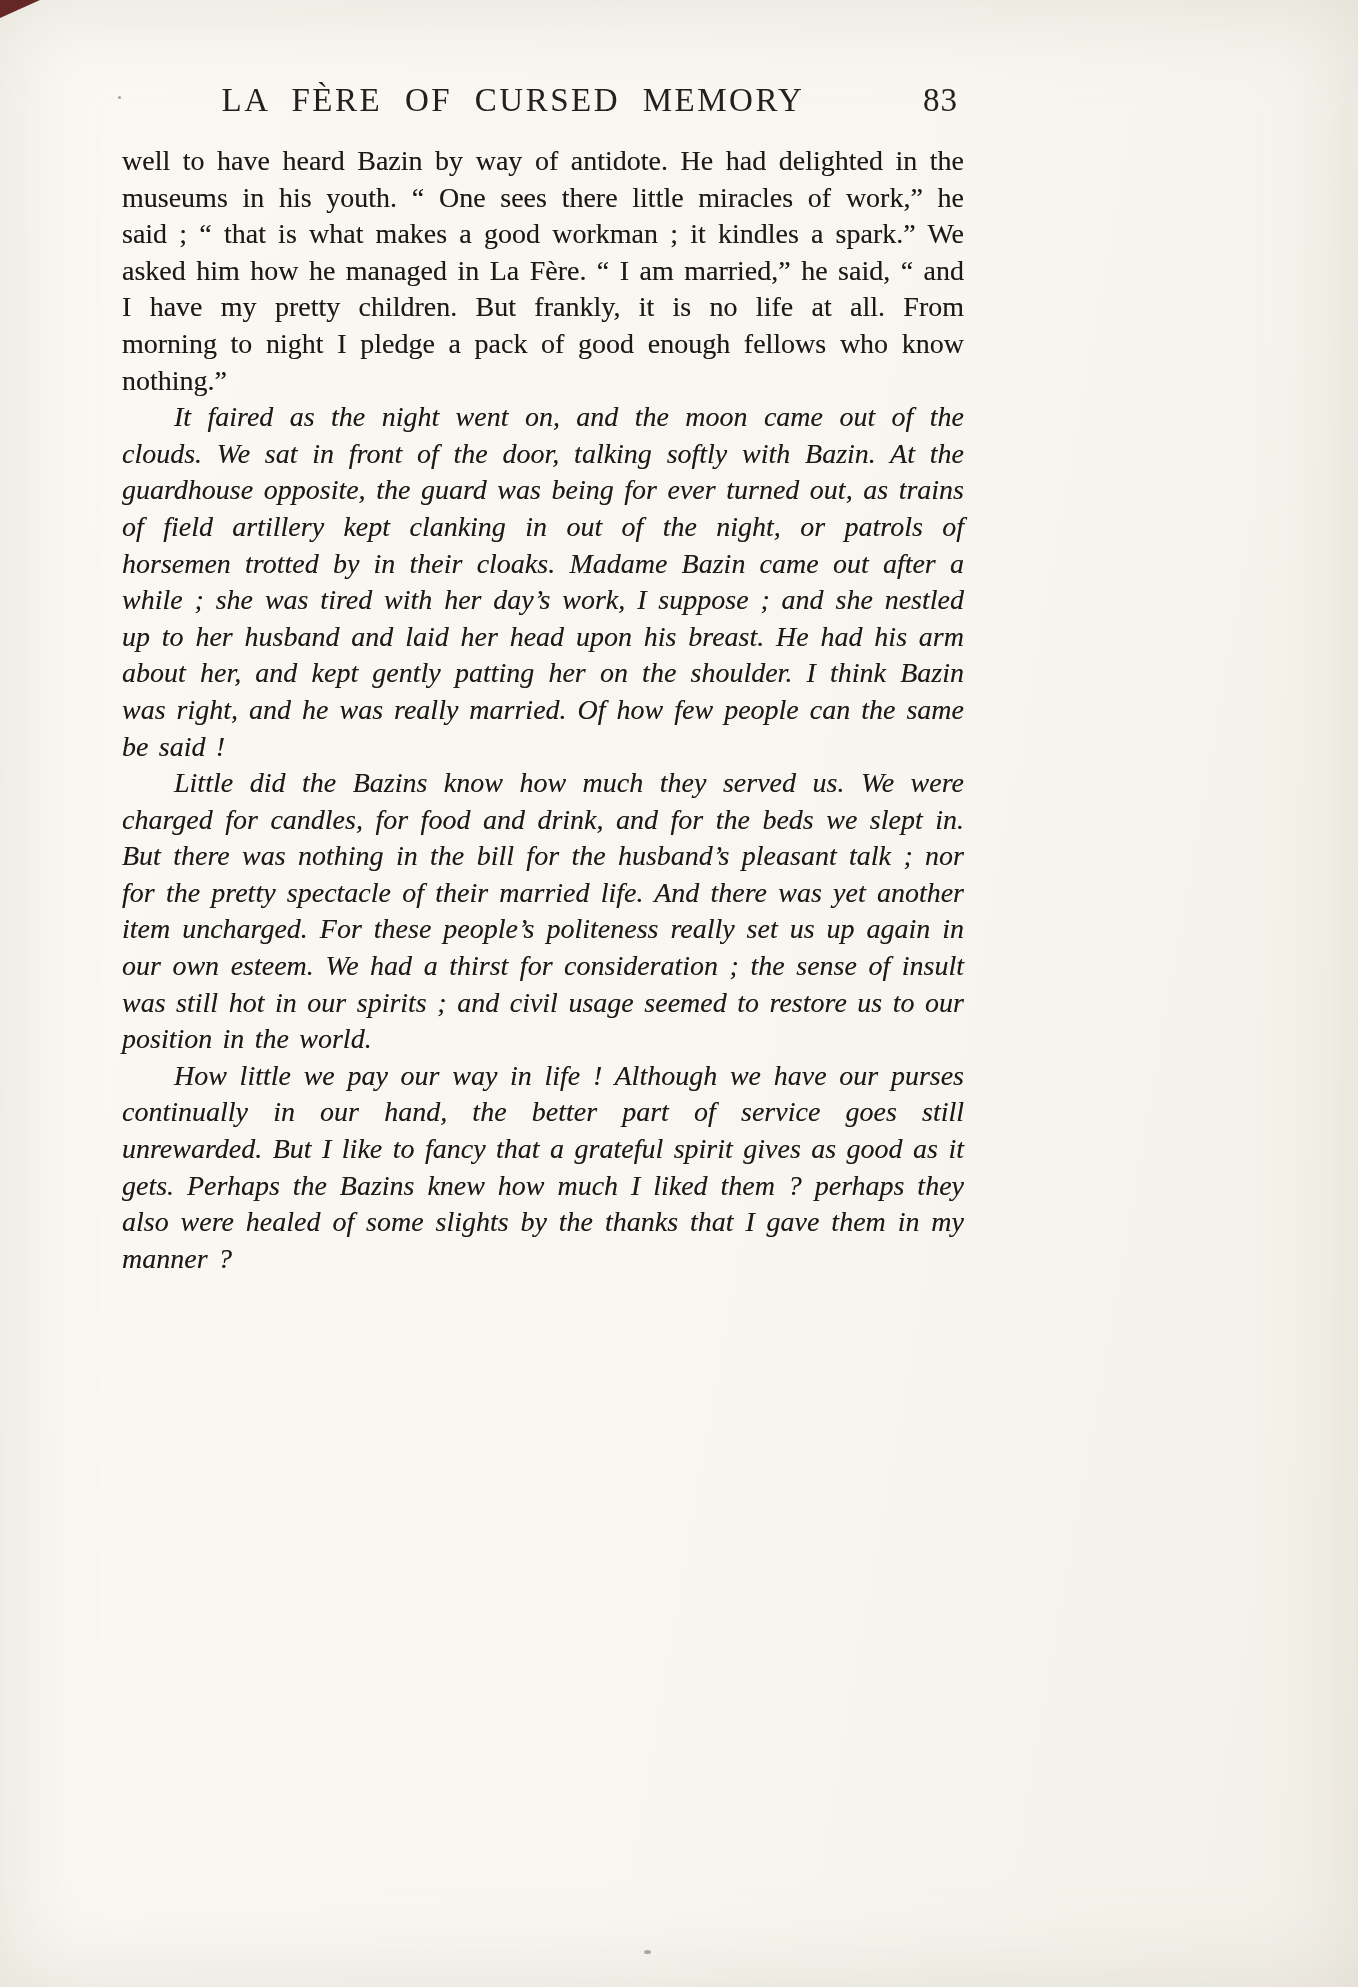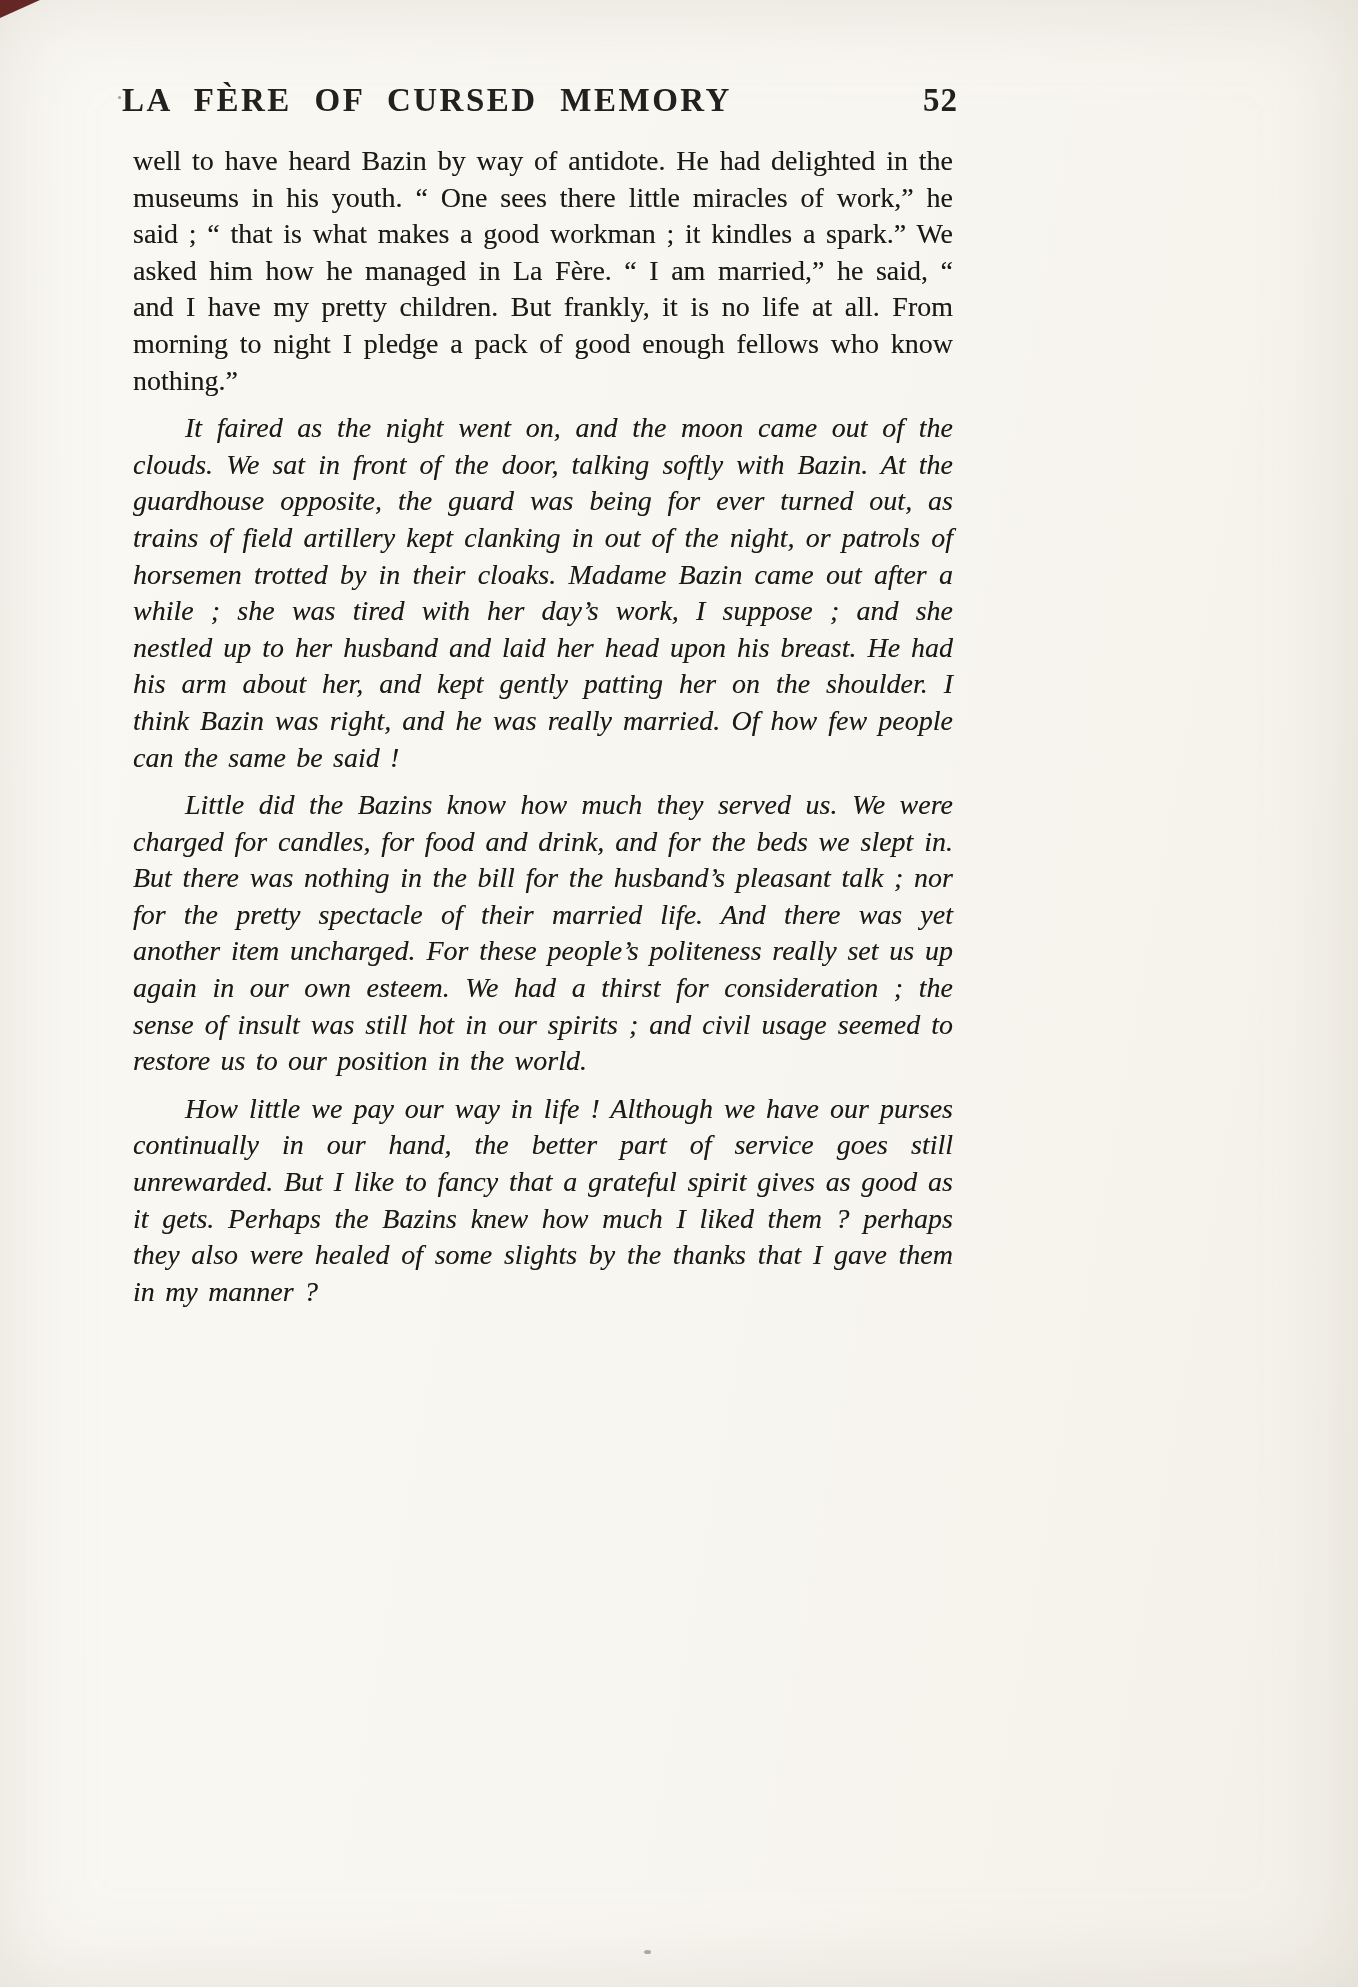--- a/index.html
+++ b/index.html
@@ -31,22 +31,22 @@
     opacity: 0.9;
   }
   .content {
     position: absolute;
     left: 122px;
     top: 82px;
     width: 842px;
   }
   .running-head {
     position: relative;
-    text-align: left;
-    font-weight: bold;
+    text-align: center;
+    font-weight: normal;
     font-size: 33px;
     letter-spacing: 2.5px;
     word-spacing: 12px;
     color: #222120;
     padding-right: 60px; 
   }
   .running-head .pagenum {
     position: absolute;
     right: 6px;
     top: 0;
@@ -56,21 +56,21 @@
   .body-text {
     margin-top: 24px;
     font-size: 28px;
     line-height: 36.6px;
     text-align: justify;
     color: #1b1a18;
     word-spacing: 0.12em;
     text-shadow: 0 0 0.5px rgba(30, 28, 25, 0.45);
   }
   .para {
-    margin: 11px;
+    margin: 0;
   }
   .para.indent {
     text-indent: 52px;
     font-style: italic;
   }
   .speck {
     position: absolute;
     left: 644px;
     top: 1950px;
     width: 7px;
@@ -91,21 +91,21 @@
 </head>
 <body>
 
 <div class="page">
   <div class="corner-artifact"></div>
   <div class="speck-2"></div>
 
   <div class="content">
     <div class="running-head">
       <span class="title">LA FÈRE OF CURSED MEMORY</span>
-      <span class="pagenum">52</span>
+      <span class="pagenum">83</span>
     </div>
 
     <div class="body-text">
       <p class="para">well to have heard Bazin by way of antidote. He had delighted in the museums in his youth. “ One sees there little miracles of work,” he said ; “ that is what makes a good workman ; it kindles a spark.” We asked him how he managed in La Fère. “ I am married,” he said, “ and I have my pretty children. But frankly, it is no life at all. From morning to night I pledge a pack of good enough fellows who know nothing.”</p>
       <p class="para indent">It faired as the night went on, and the moon came out of the clouds. We sat in front of the door, talking softly with Bazin. At the guardhouse opposite, the guard was being for ever turned out, as trains of field artillery kept clanking in out of the night, or patrols of horsemen trotted by in their cloaks. Madame Bazin came out after a while ; she was tired with her day’s work, I suppose ; and she nestled up to her husband and laid her head upon his breast. He had his arm about her, and kept gently patting her on the shoulder. I think Bazin was right, and he was really married. Of how few people can the same be said !</p>
       <p class="para indent">Little did the Bazins know how much they served us. We were charged for candles, for food and drink, and for the beds we slept in. But there was nothing in the bill for the husband’s pleasant talk ; nor for the pretty spectacle of their married life. And there was yet another item uncharged. For these people’s politeness really set us up again in our own esteem. We had a thirst for consideration ; the sense of insult was still hot in our spirits ; and civil usage seemed to restore us to our position in the world.</p>
       <p class="para indent">How little we pay our way in life ! Although we have our purses continually in our hand, the better part of service goes still unrewarded. But I like to fancy that a grateful spirit gives as good as it gets. Perhaps the Bazins knew how much I liked them ? perhaps they also were healed of some slights by the thanks that I gave them in my manner ?</p>
     </div>
   </div>
 

